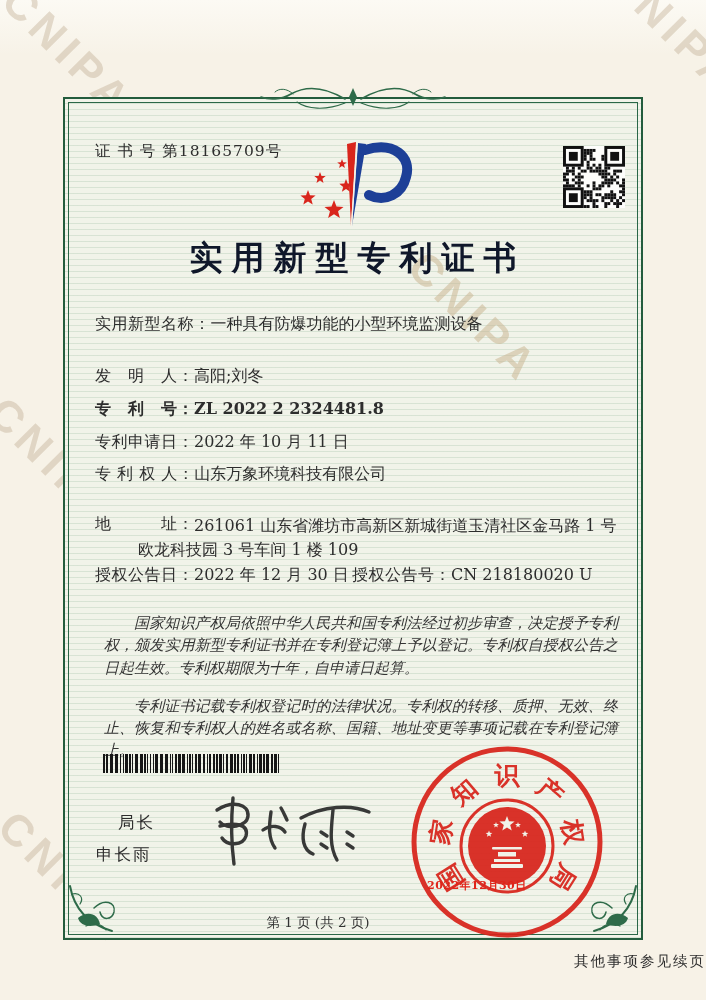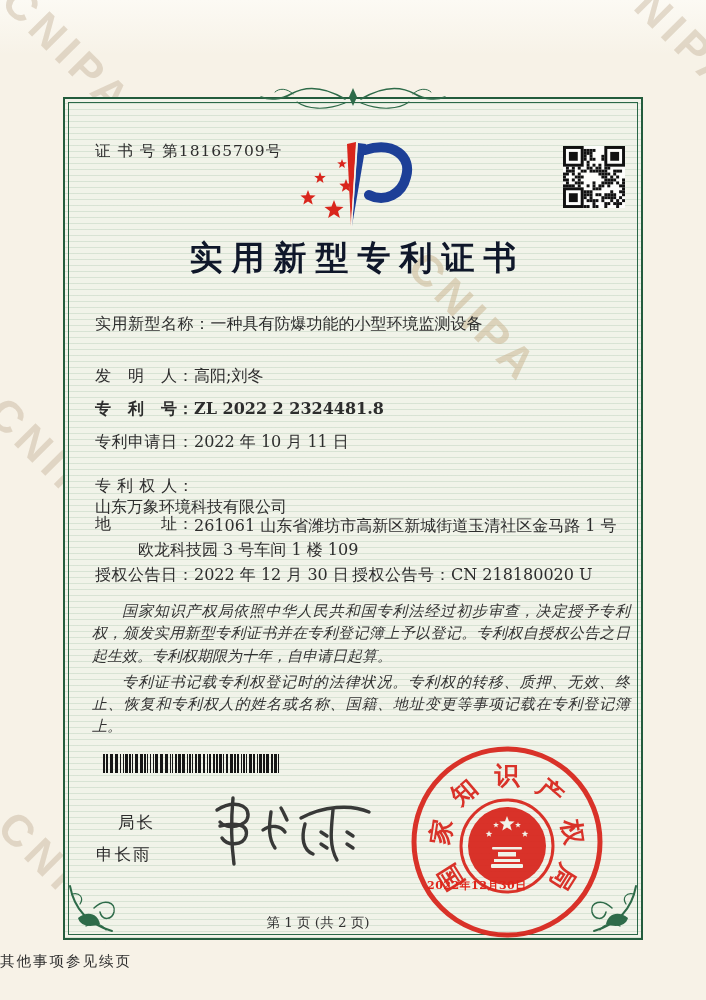--- a/index.html
+++ b/index.html
@@ -38,38 +38,38 @@
 
   .field-row{position:absolute;left:95px;z-index:4;font-size:16px;color:#2d2d2d;
     white-space:nowrap;display:flex;}
   .field-label{letter-spacing:.5px;}
   .addr-lines{white-space:normal;width:460px;line-height:24px;}
   .addr-line2{margin-left:-56px;}
 
   .body-text{position:absolute;left:88px;top:596px;width:546px;z-index:4;
     font-size:15px;font-style:italic;line-height:22.3px;color:#333;
     text-align:justify;}
-  .body-text p{margin:4px;text-indent:2em;}
+  .body-text p{margin:16px;text-indent:2em;}
 
   .barcode{position:absolute;left:103px;top:754px;width:182px;height:19px;
     z-index:4;font-size:0;white-space:nowrap;}
   .barcode i{display:inline-block;height:100%;background:#161616;}
 
   .issuer-title{left:96px;top:812px;font-size:16.5px;letter-spacing:2px;margin-left:22px;}
   .issuer-name{left:96px;top:844px;font-size:16.5px;letter-spacing:2px;}
   .signature{position:absolute;left:205px;top:786px;z-index:5;}
 
   .seal{position:absolute;left:407px;top:742px;z-index:5;opacity:.93;}
   .ring-char{font-size:25px;font-weight:700;fill:#d8241b;
     font-family:"DejaVu Serif",serif;}
   .seal-date{position:absolute;left:427px;top:878px;z-index:6;font-size:11px;
     font-weight:700;color:#e0251a;letter-spacing:.5px;}
 
   .page-footer{left:0;top:914px;width:636px;text-align:center;font-size:13.5px;color:#333;}
-  .cont-note{left:0;top:952px;width:706px;text-align:left;font-size:14.5px;
+  .cont-note{left:0;top:952px;width:706px;text-align:right;font-size:14.5px;
     letter-spacing:2px;color:#2f2f2f;}
 </style>
 </head>
 <body>
 
 <div id="page">
 
   <div class="fold-band"></div>
 
   <span class="wm" style="left:-14px;top:26px;">CNIPA</span>
@@ -291,21 +291,21 @@
     <span class="field-value">高阳;刘冬</span>
   </div>
   <div class="field-row" style="top:399px;font-weight:bold;">
     <span class="field-label">专　利　号：</span>
     <span class="field-value">ZL 2022 2 2324481.8</span>
   </div>
   <div class="field-row" style="top:432px;text-align:right;">
     <span class="field-label">专利申请日：</span>
     <span class="field-value">2022 年 10 月 11 日</span>
   </div>
-  <div class="field-row" style="top:476px;flex-direction:column;">
+  <div class="field-row" style="top:464px;">
     <span class="field-label">专 利 权 人：</span>
     <span class="field-value">山东万象环境科技有限公司</span>
   </div>
   <div class="field-row" style="top:514px;">
     <span class="field-label">地　　　址：</span>
     <span class="addr-lines">
       <span class="addr-line1">261061 山东省潍坊市高新区新城街道玉清社区金马路 1 号</span><br>
       <span class="addr-line2">欧龙科技园 3 号车间 1 楼 109</span>
     </span>
   </div>

